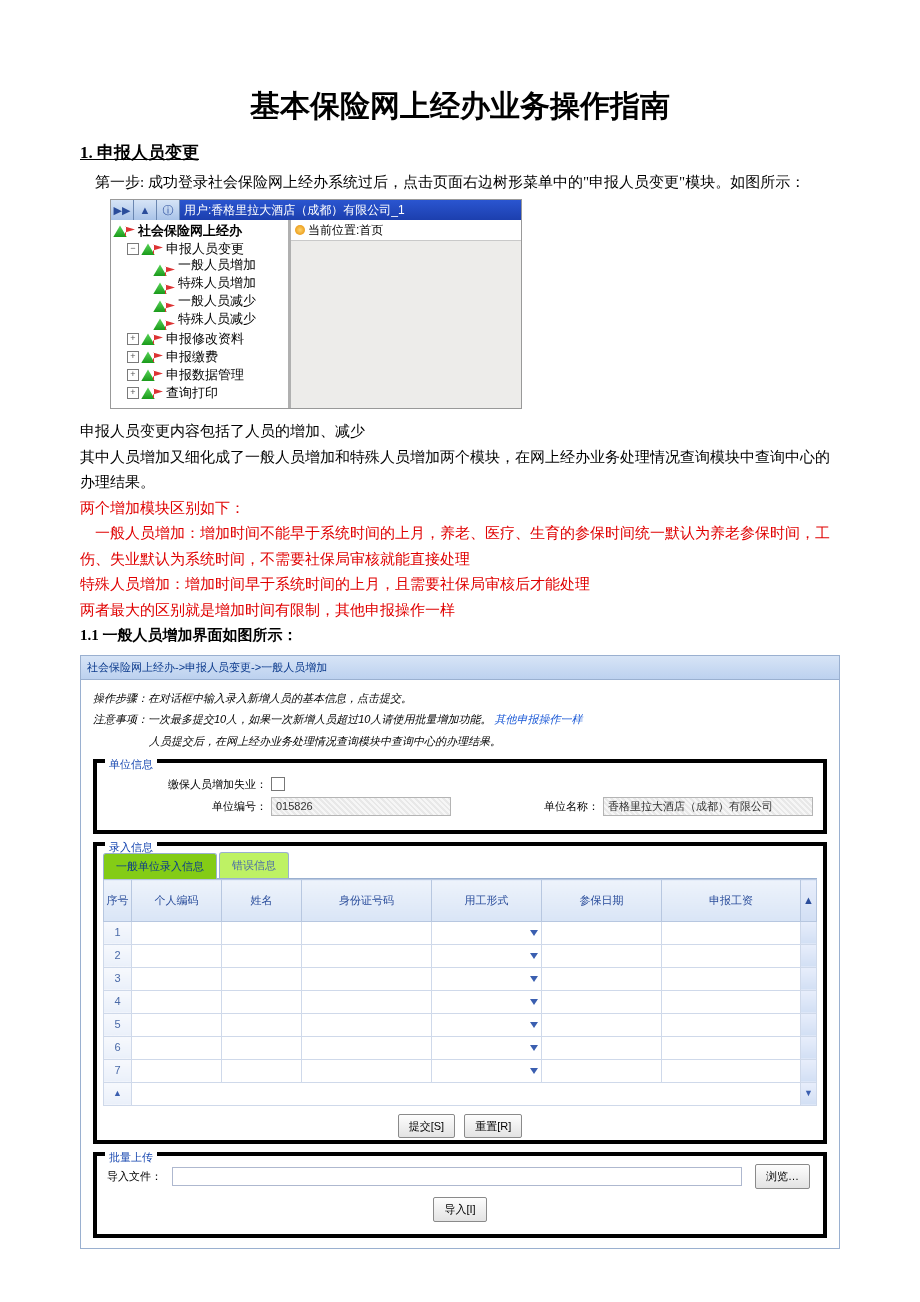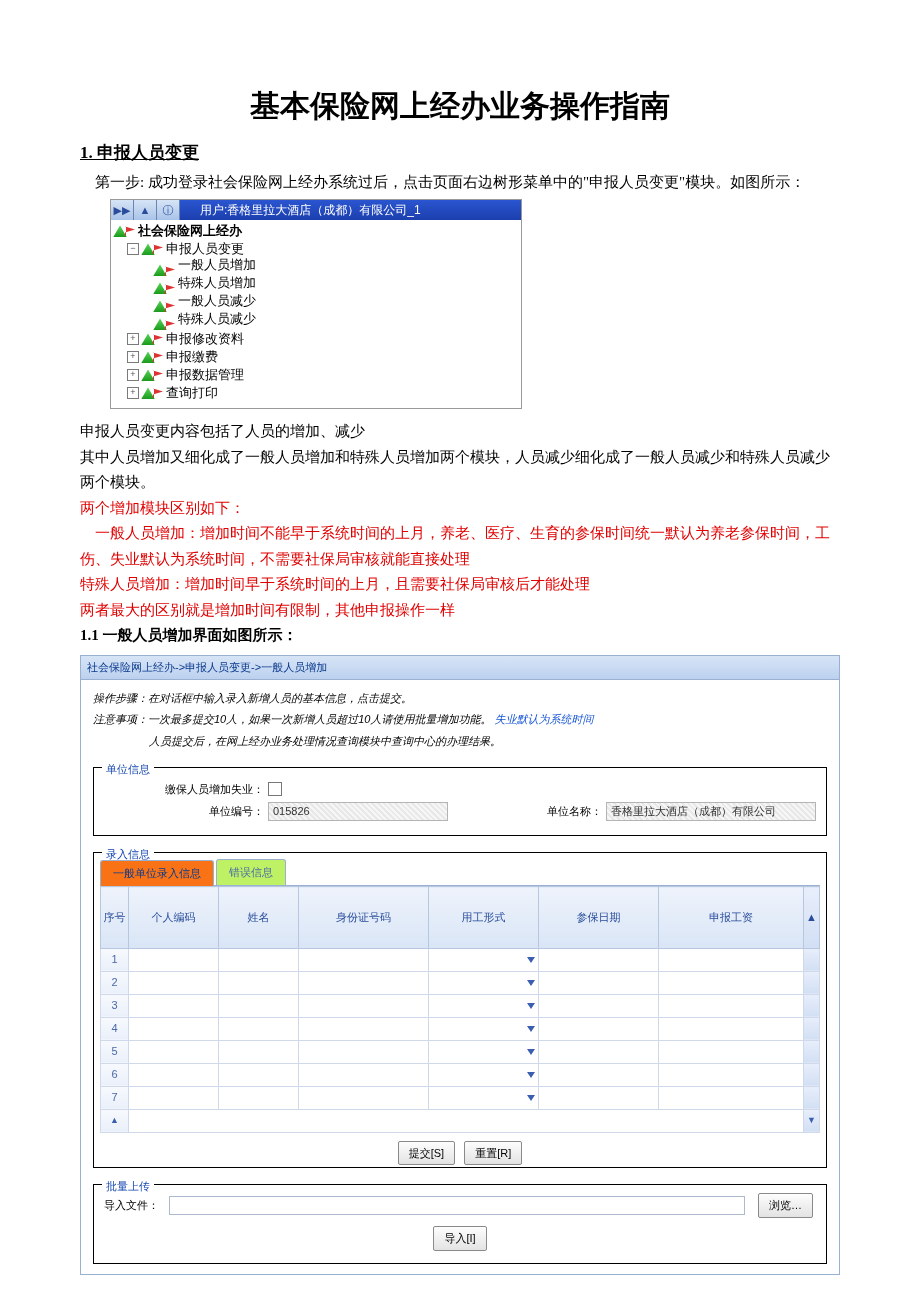--- a/index.html
+++ b/index.html
@@ -55,21 +55,21 @@
     justify-content: center;
     color: #2a4d9b;
     font-size: 11px;
   }
   .tree-userbar {
     flex: 1;
     background: linear-gradient(#2a55d0,#1c3fae);
     color: #fff;
     font-size: 12px;
     line-height: 20px;
-    padding-left: 20px;
+    padding-left: 4px;
     white-space: nowrap;
     overflow: hidden;
   }
   .tree-body { display: flex; }
   .tree-left {
     width: 175px;
     background: #fff;
     padding: 2px 0 6px 2px;
   }
   .tree-right {
@@ -135,22 +135,22 @@
   .crumb {
     background: linear-gradient(#d7e4f6,#bcd1ef);
     padding: 2px 6px;
     color: #0b3a8c;
     border-bottom: 1px solid #9ab0d0;
   }
   .form-pad { padding: 6px 12px 10px 12px; }
   .intro-line { margin: 3px 0; font-style: italic; }
   .sub-indent { padding-left: 56px; }
   .fieldset {
-    border: 1px solid #000000;
-    margin-top: 16px;
+    border: 4px solid #000000;
+    margin-top: 8px;
     padding: 8px 10px 10px 10px;
     position: relative;
   }
   .legend {
     position: absolute;
     top: -8px; left: 8px;
     background: #fff;
     padding: 0 4px;
     color: #1646b0;
     font-size: 11px;
@@ -174,33 +174,33 @@
   .tab {
     padding: 3px 12px;
     border: 1px solid #9ab0d0;
     border-bottom: none;
     background: #bef264;
     color: #4a6aa8;
     font-size: 11px;
     margin-right: 2px;
     border-radius: 3px 3px 0 0;
   }
-  .tab.active { background: #f97316; color: #0b3a8c; position: relative; top: 1px; }
+  .tab.active { background: #84cc16; color: #0b3a8c; position: relative; top: 1px; }
 
   table.grid {
     width: 100%;
     border-collapse: collapse;
     table-layout: fixed;
   }
   table.grid th {
     background: linear-gradient(#eef3fb,#d9e5f6);
     border: 1px solid #b7c7e0;
     font-weight: normal;
     font-size: 11px;
-    padding: 21px 2px;
+    padding: 11px 2px;
     color: #2a4d9b;
   }
   table.grid td {
     border: 1px solid #cfd9ea;
     height: 22px;
     padding: 0;
     background: #fff;
   }
   .rownum {
     width: 26px;
@@ -305,38 +305,44 @@
           <span class="flag-ico"></span>
           <span>申报数据管理</span>
         </div>
       <div class="tree-row lvl2">
           <span class="toggle">+</span>
           <span class="node-ico"></span>
           <span class="flag-ico"></span>
           <span>查询打印</span>
         </div>
     </div>
+    <div class="tree-right">
+      <div class="loc-bar">
+        <span class="loc-bullet"></span>
+        <span>当前位置:首页</span>
+      </div>
+    </div>
   </div>
 </div>
 
 <p class="body-text">申报人员变更内容包括了人员的增加、减少</p>
-<p class="body-text">其中人员增加又细化成了一般人员增加和特殊人员增加两个模块，人员减少细化成了一般人员减少和特殊人员减少两个模块。</p>
+<p class="body-text">其中人员增加又细化成了一般人员增加和特殊人员增加两个模块，在网上经办业务处理情况查询模块中查询中心的办理结果。</p>
 <p class="body-text red">两个增加模块区别如下：</p>
 <p class="body-text red indent">一般人员增加：增加时间不能早于系统时间的上月，养老、医疗、生育的参保时间统一默认为养老参保时间，工伤、失业默认为系统时间，不需要社保局审核就能直接处理</p>
 <p class="body-text red">特殊人员增加：增加时间早于系统时间的上月，且需要社保局审核后才能处理</p>
 <p class="body-text red">两者最大的区别就是增加时间有限制，其他申报操作一样</p>
 <p class="body-text bold">1.1 一般人员增加界面如图所示：</p>
 
 <div class="form-shot">
   <div class="crumb">社会保险网上经办-&gt;申报人员变更-&gt;一般人员增加</div>
   <div class="form-pad">
     <div class="intro-line">操作步骤：在对话框中输入录入新增人员的基本信息，点击提交。</div>
     <div class="intro-line">
       <span>注意事项：一次最多提交10人，如果一次新增人员超过10人请使用批量增加功能。</span>
-      <span style="color:#1857d6;">失业默认为系统时间</span>
+      <span style="color:#1857d6;">其他申报操作一样</span>
     </div>
     <div class="intro-line sub-indent">人员提交后，在网上经办业务处理情况查询模块中查询中心的办理结果。</div>
 
     <div class="fieldset">
       <span class="legend">单位信息</span>
       <div class="unit-row">
         <span class="lbl-r">缴保人员增加失业：</span>
         <span class="chk"></span>
       </div>
       <div class="unit-row">

